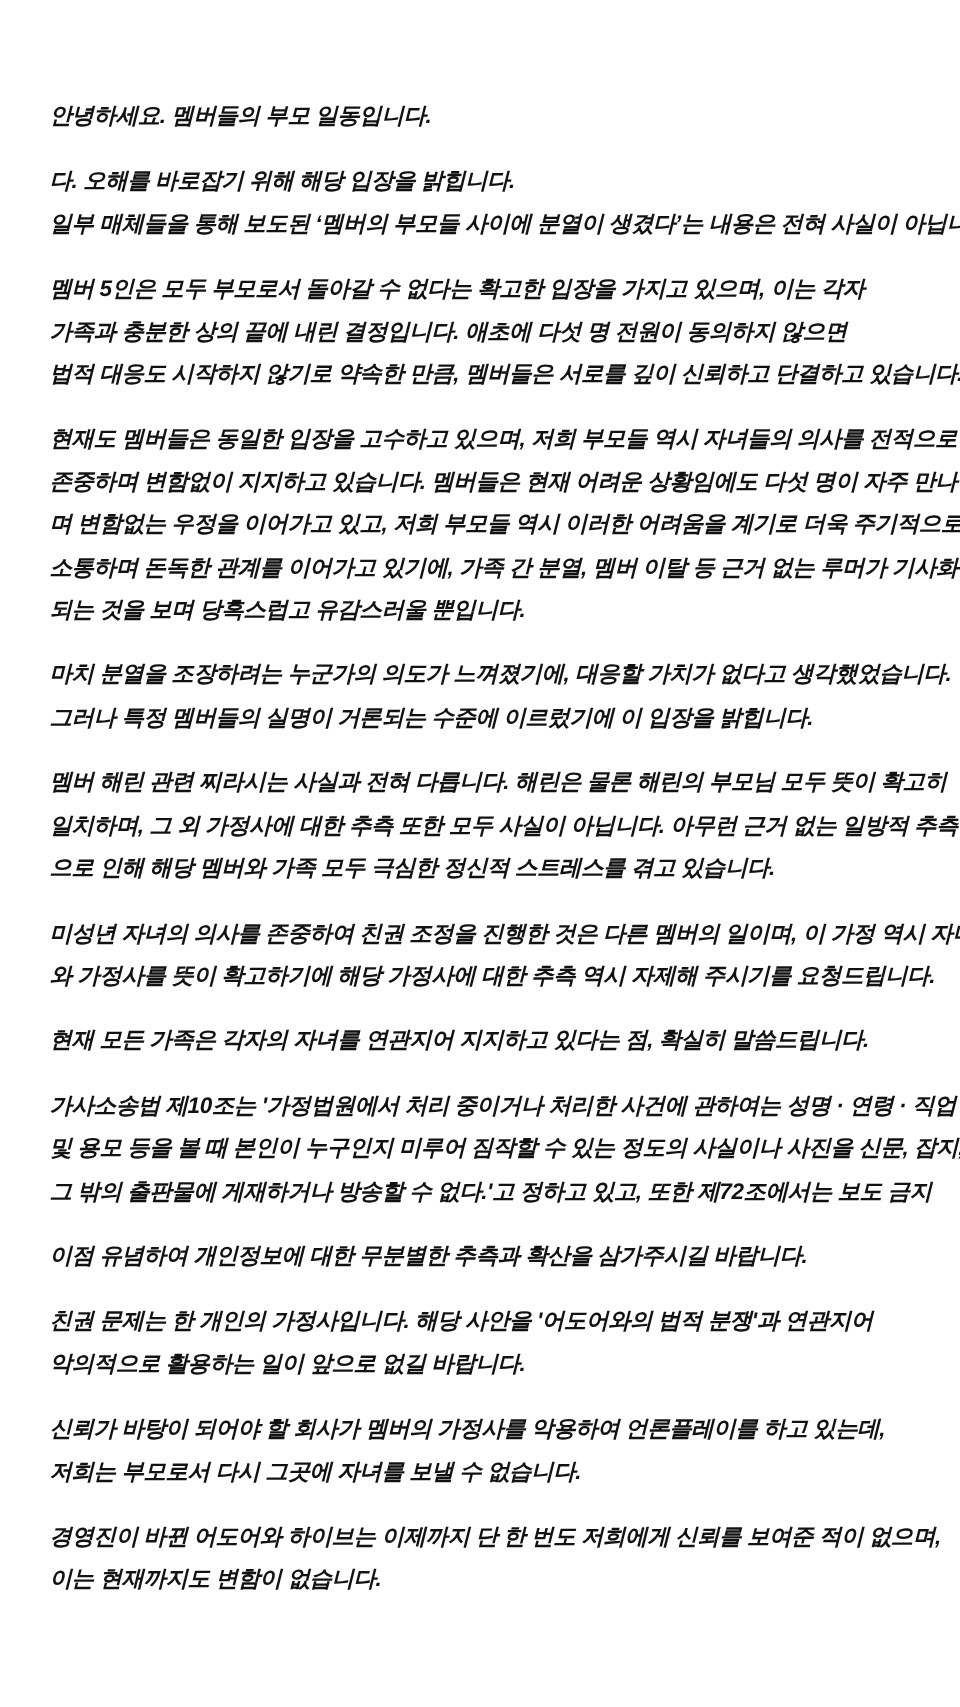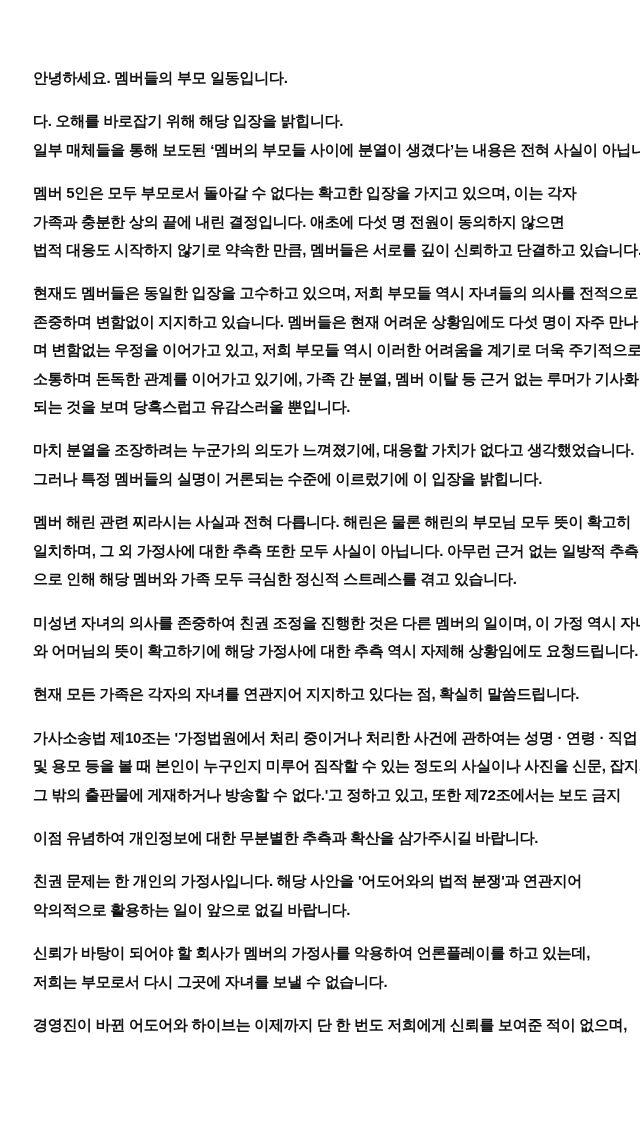--- a/index.html
+++ b/index.html
@@ -22,20 +22,21 @@
     font-weight: 600;
     letter-spacing: -0.3px;
     line-height: 28.4px;
   }
   .doc p {
     margin: 0 0 15px 0;
   }
   .doc .line {
     display: block;
     white-space: nowrap;
+    font-style: italic;
   }
 </style>
 </head>
 <body>
 
 <div class="doc" id="statement-document" style="color: rgb(18, 18, 18);">
     <p>
       <span class="line">안녕하세요. 멤버들의 부모 일동입니다.</span>
     </p>
     <p>
@@ -58,21 +59,21 @@
       <span class="line">마치 분열을 조장하려는 누군가의 의도가 느껴졌기에, 대응할 가치가 없다고 생각했었습니다.</span>
       <span class="line">그러나 특정 멤버들의 실명이 거론되는 수준에 이르렀기에 이 입장을 밝힙니다.</span>
     </p>
     <p>
       <span class="line">멤버 해린 관련 찌라시는 사실과 전혀 다릅니다. 해린은 물론 해린의 부모님 모두 뜻이 확고히</span>
       <span class="line">일치하며, 그 외 가정사에 대한 추측 또한 모두 사실이 아닙니다. 아무런 근거 없는 일방적 추측</span>
       <span class="line">으로 인해 해당 멤버와 가족 모두 극심한 정신적 스트레스를 겪고 있습니다.</span>
     </p>
     <p>
       <span class="line">미성년 자녀의 의사를 존중하여 친권 조정을 진행한 것은 다른 멤버의 일이며, 이 가정 역시 자녀</span>
-      <span class="line">와 어머님의 뜻이 확고하기에 해당 가정사에 대한 추측 역시 자제해 상황임에도 요청드립니다.</span>
+      <span class="line">와 가정사를 뜻이 확고하기에 해당 가정사에 대한 추측 역시 자제해 주시기를 요청드립니다.</span>
     </p>
     <p>
       <span class="line">현재 모든 가족은 각자의 자녀를 연관지어 지지하고 있다는 점, 확실히 말씀드립니다.</span>
     </p>
     <p>
       <span class="line">가사소송법 제10조는 '가정법원에서 처리 중이거나 처리한 사건에 관하여는 성명 · 연령 · 직업</span>
       <span class="line">및 용모 등을 볼 때 본인이 누구인지 미루어 짐작할 수 있는 정도의 사실이나 사진을 신문, 잡지,</span>
       <span class="line">그 밖의 출판물에 게재하거나 방송할 수 없다.'고 정하고 있고, 또한 제72조에서는 보도 금지</span>
     </p>
     <p>
@@ -81,14 +82,15 @@
     <p>
       <span class="line">친권 문제는 한 개인의 가정사입니다. 해당 사안을 '어도어와의 법적 분쟁'과 연관지어</span>
       <span class="line">악의적으로 활용하는 일이 앞으로 없길 바랍니다.</span>
     </p>
     <p>
       <span class="line">신뢰가 바탕이 되어야 할 회사가 멤버의 가정사를 악용하여 언론플레이를 하고 있는데,</span>
       <span class="line">저희는 부모로서 다시 그곳에 자녀를 보낼 수 없습니다.</span>
     </p>
     <p>
       <span class="line">경영진이 바뀐 어도어와 하이브는 이제까지 단 한 번도 저희에게 신뢰를 보여준 적이 없으며,</span>
+      <span class="line">이는 현재까지도 변함이 없습니다.</span>
     </p>
   </div>
 
 </body></html>

